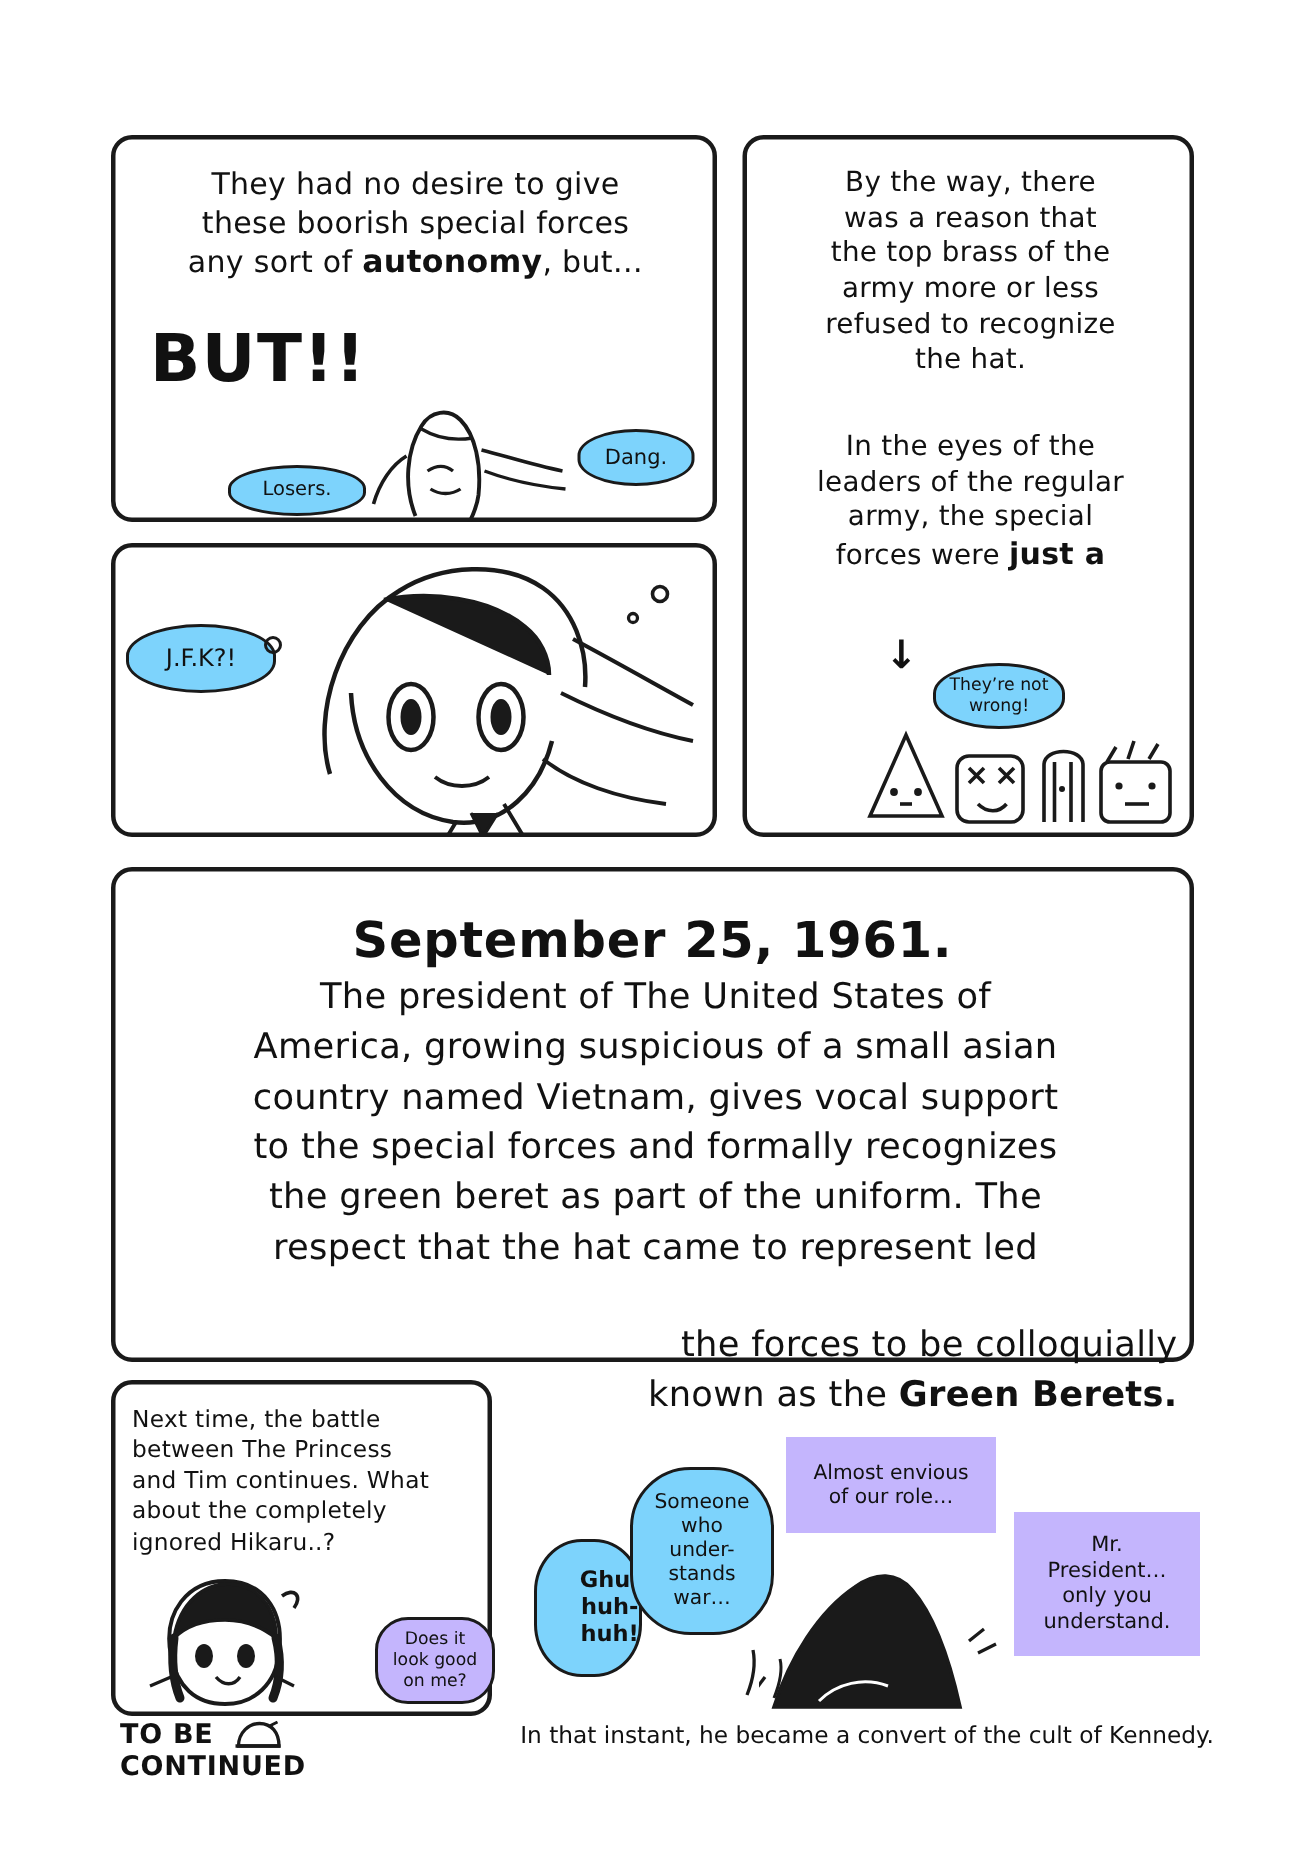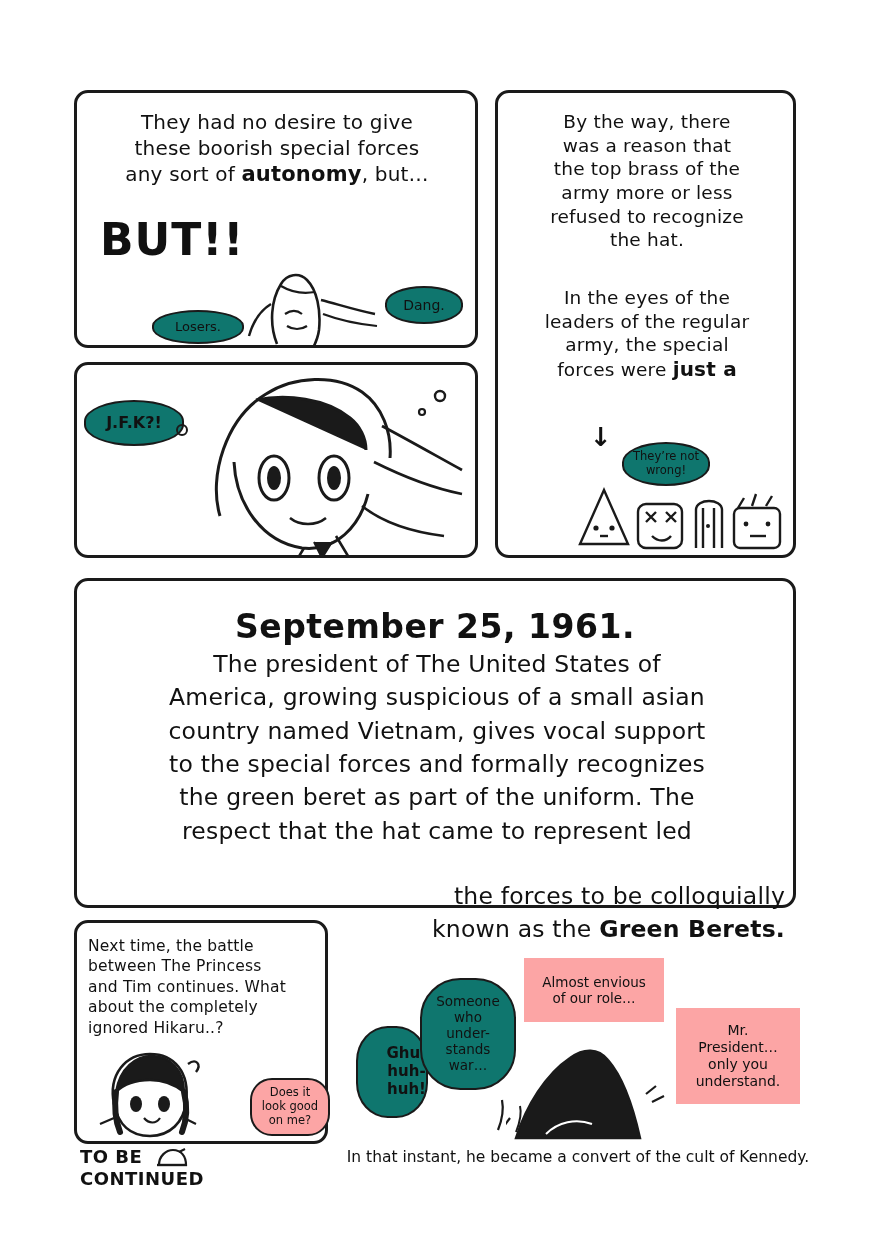--- a/index.html
+++ b/index.html
@@ -77,44 +77,44 @@
     font-size: 26px;
     font-weight: bold;
     line-height: 1;
   }
 
   
   .bubble {
     position: absolute;
     border: 2.5px solid #1a1a1a;
     border-radius: 50% / 46%;
-    background: #0f766e;
+    background: #7dd3fc;
     box-sizing: border-box;
     display: flex;
     align-items: center;
     justify-content: center;
     text-align: center;
     line-height: 1.18;
   }
   .bubble-rect {
     position: absolute;
     border: 2.5px solid #1a1a1a;
     border-radius: 16px;
-    background: #fca5a5;
+    background: #c4b5fd;
     box-sizing: border-box;
     display: flex;
     align-items: center;
     justify-content: center;
     text-align: center;
     line-height: 1.2;
   }
 
   #b-losers { left: 152px; top: 310px; width: 92px; height: 34px; font-size: 13px; }
   #b-dang   { left: 385px; top: 286px; width: 78px; height: 38px; font-size: 14px; }
-  #b-jfk    { left: 84px;  top: 400px; width: 100px; height: 46px; font-size: 16px; font-weight: bold; }
+  #b-jfk    { left: 84px;  top: 416px; width: 100px; height: 46px; font-size: 16px; font-weight: normal; }
   #b-jfk-dot1 { position:absolute; left:176px; top:424px; width:8px; height:8px; border:2.5px solid #1a1a1a; border-radius:50%; }
   #b-theyre-not-wrong {
     left: 622px; top: 442px; width: 88px; height: 44px; font-size: 11.5px;
   }
   #b-ghu {
     left: 356px; top: 1026px; width: 72px; height: 92px; font-size: 15px; font-weight: bold;
     border-radius: 44% / 38%;
     padding-left: 29px;
   }
   #b-someone {

